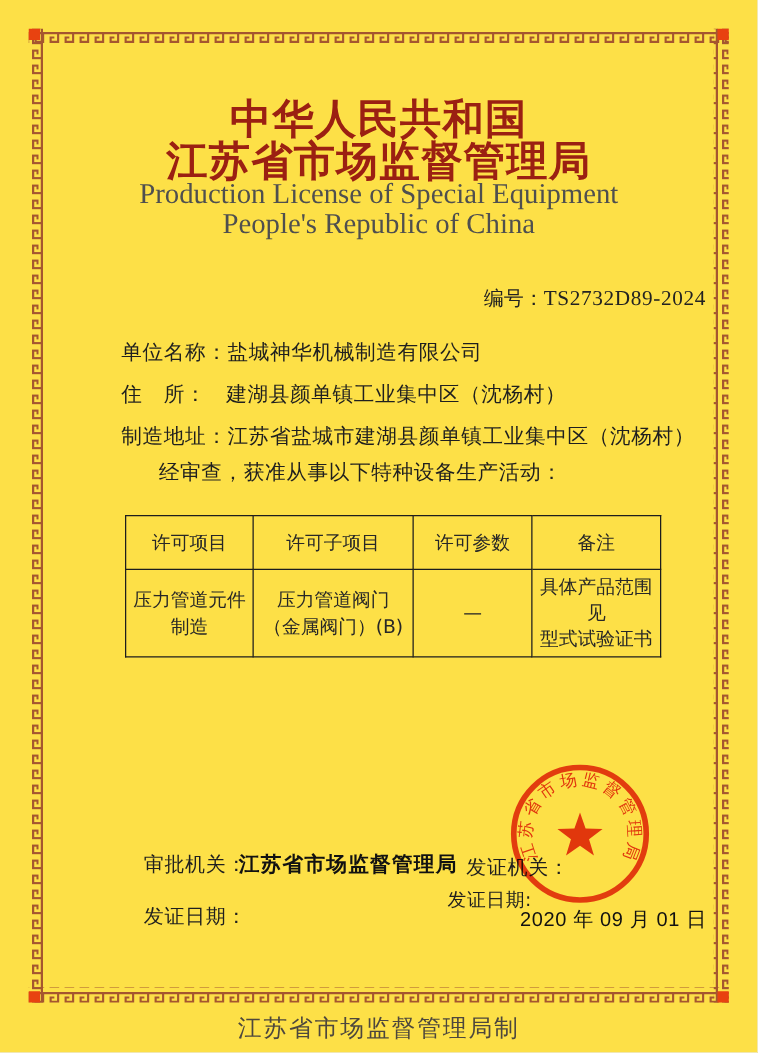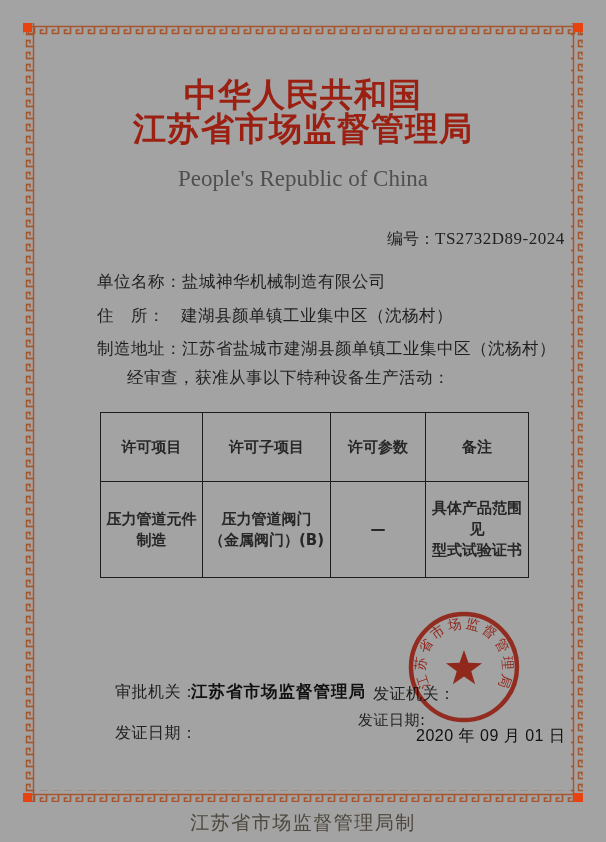--- a/index.html
+++ b/index.html
@@ -1,18 +1,18 @@
 <!DOCTYPE html>
 <html><head>
 <meta charset="utf-8">
 <style>
   html,body{margin:0;padding:0;background:#e8e8e8;}
   .page{
     position:relative;width:606px;height:842px;margin:0 auto;
-    background:#a3a3a3;overflow:hidden;
+    background:#fde047;overflow:hidden;
     font-family:"DejaVu Sans","Liberation Sans",sans-serif;
     color:#2b2b2b;
   }
   .abs{position:absolute;}
   
   .title-cn{
     left:0;width:606px;text-align:center;
     font-size:33px;font-weight:bold;color:#9b2012;letter-spacing:1px;
     line-height:34px;
   }
@@ -31,21 +31,21 @@
   
   .lic-table{
     position:absolute;left:100px;top:412px;
     border-collapse:collapse;table-layout:fixed;
     font-size:15px;color:#272727;
   }
   .lic-table td,.lic-table th{
     border:1.5px solid #1d1d1d;
     text-align:center;vertical-align:middle;
     white-space:pre-line;line-height:21px;
-    font-weight:700;padding:16px 2px;
+    font-weight:400;padding:3px 2px;
   }
   .lic-table .hrow th{height:36px;}
   .lic-table .drow td{height:52px;}
   
   .iss-label{font-size:16px;color:#1f1f1f;letter-spacing:.5px;}
   .iss-bold{font-size:16.5px;font-weight:bold;color:#111;letter-spacing:1px;}
   .iss-date{font-size:16px;color:#111;font-family:"Liberation Sans","DejaVu Sans",sans-serif;letter-spacing:.5px;}
   
   .footer-maker{
     left:0;top:810px;width:606px;text-align:center;
@@ -72,20 +72,21 @@
     <rect x="23" y="23" width="12" height="779" fill="url(#mv)"></rect>
     <rect x="571" y="23" width="12" height="779" fill="url(#mv)"></rect>
     <rect x="23" y="23" width="9" height="9" fill="#e84210"></rect>
     <rect x="574" y="23" width="9" height="9" fill="#e84210"></rect>
     <rect x="23" y="793" width="9" height="9" fill="#e84210"></rect>
     <rect x="574" y="793" width="9" height="9" fill="#e84210"></rect>
   </svg>
 
   <div class="abs title-cn" style="top:78px">中华人民共和国</div>
   <div class="abs title-cn" style="top:112px">江苏省市场监督管理局</div>
+  <div class="abs title-en" style="top:143px">Production License of Special Equipment</div>
   <div class="abs title-en" style="top:167px">People's Republic of China</div>
 
   <div class="abs license-no">
     <span>编号：</span><span class="code">TS2732D89-2024</span>
   </div>
 
   <div class="abs field-row" style="top:271px">
     <span class="lbl">单位名称：</span><span>盐城神华机械制造有限公司</span>
   </div>
   <div class="abs field-row" style="top:305px">

